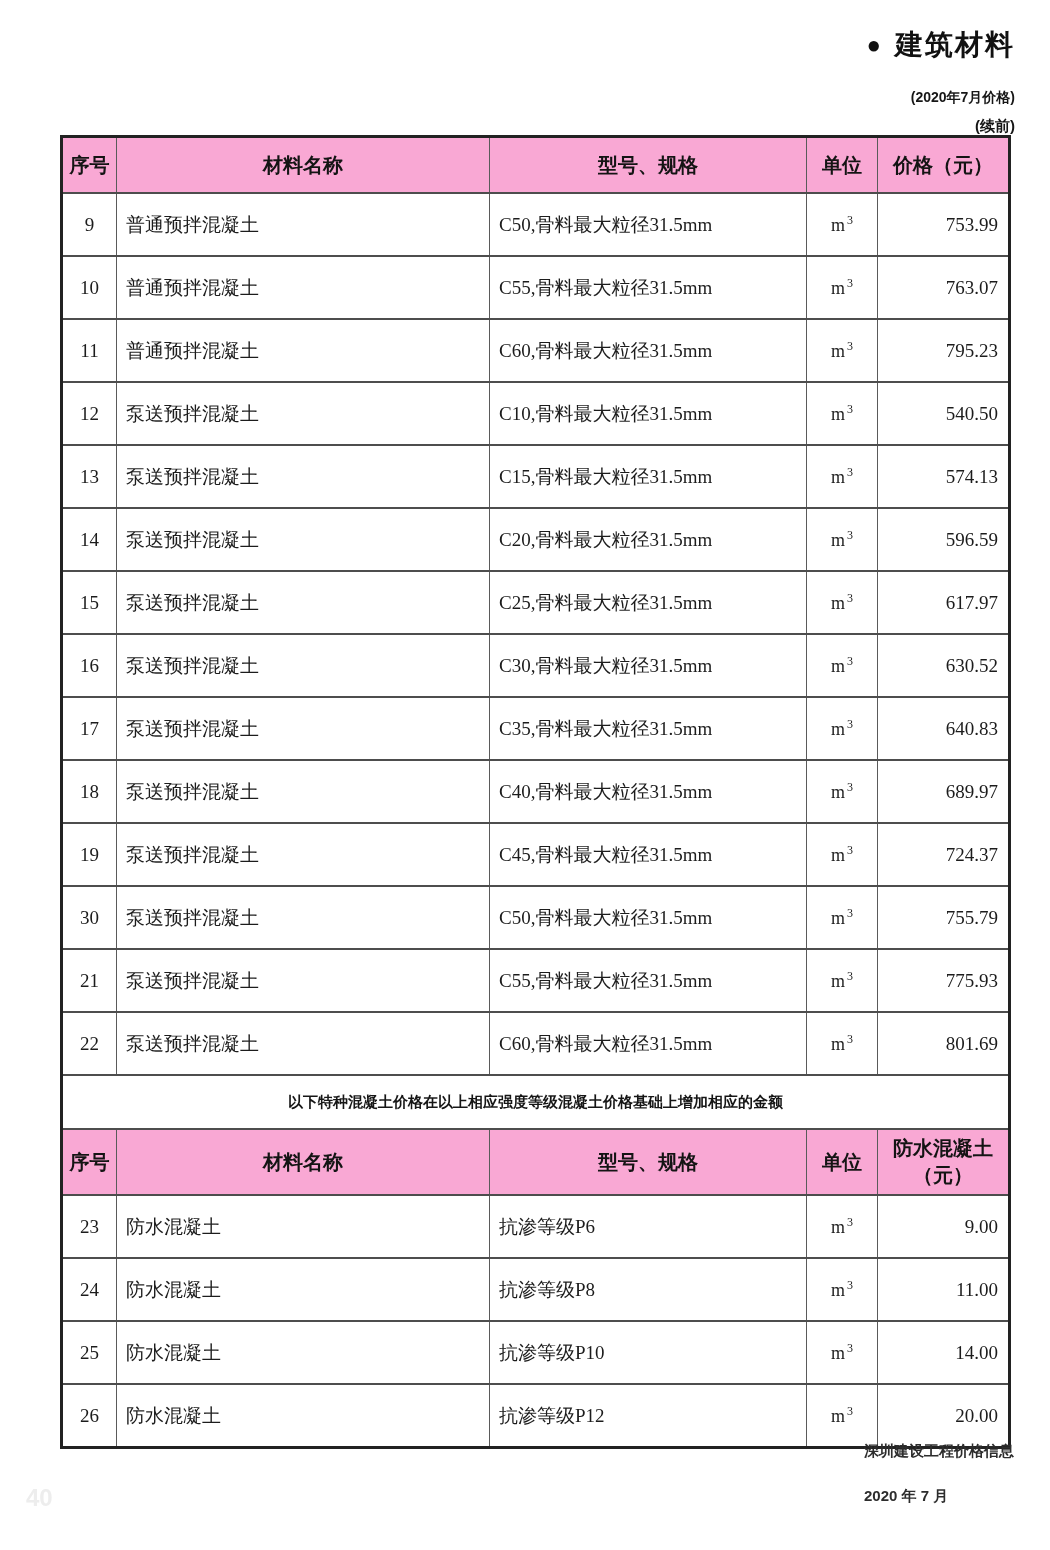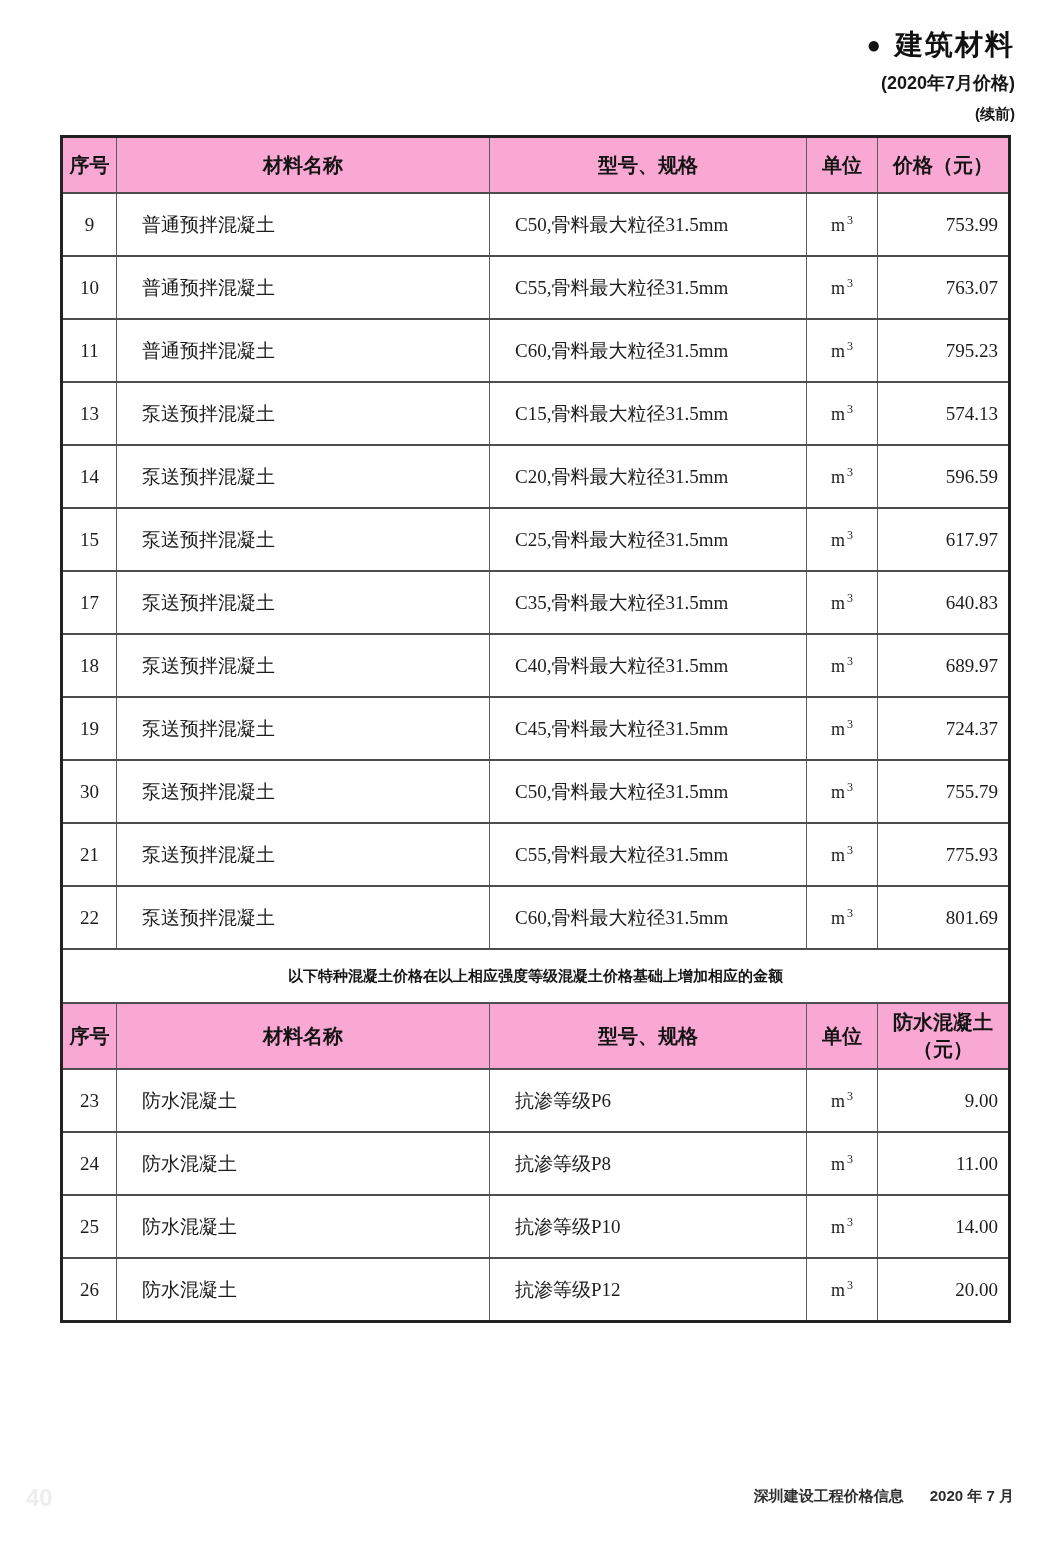--- a/index.html
+++ b/index.html
@@ -17,21 +17,21 @@
     text-align:right;
   }
   .doc-title{
     font-family:"Liberation Sans", sans-serif;
     font-weight:bold;font-size:28px;letter-spacing:2px;
     color:#111;display:flex;align-items:center;justify-content:flex-end;gap:12px;
   }
   .doc-title .bullet{font-size:24px;line-height:1;}
   .doc-sub{
     font-family:"Liberation Sans", sans-serif;
-    font-weight:bold;font-size:18px;margin-top:7px;color:#161616;
+    font-weight:bold;font-size:14px;margin-top:25px;color:#161616;
   }
   .doc-cont{
     font-family:"Liberation Sans", sans-serif;
     font-weight:bold;font-size:15px;margin-top:10px;color:#161616;
   }
   
   table.price-table{
     position:absolute;left:60px;top:135px;
     width:948px;
     border-collapse:collapse;table-layout:fixed;
@@ -52,35 +52,35 @@
     height:54px;
   }
   thead.hdr2 th{height:64px;line-height:1.35;}
   .prewrap{white-space:pre-line;}
   .price-table td{
     height:61px;vertical-align:middle;
     font-size:19px;color:#1c1c1c;
     background:#ffffff;
   }
   td.cell-no{text-align:center;}
-  td.cell-name,td.cell-spec{text-align:left;padding-left:25px;margin-top:32px;}
+  td.cell-name,td.cell-spec{text-align:left;padding-left:9px;margin-top:32px;}
   td.cell-unit{text-align:center;font-size:18px;}
   td.cell-unit sup{font-size:12px;vertical-align:super;margin-left:2px;}
   td.cell-price{text-align:right;padding-right:10px;}
   td.note-cell{
     height:52px;text-align:center;
     font-family:"Liberation Sans", sans-serif;
     font-weight:bold;font-size:15px;color:#161616;
   }
   
   .page-footer{
     position:absolute;right:36px;bottom:44px;
     font-family:"Liberation Sans", sans-serif;
     font-weight:bold;font-size:15px;color:#2d2d2d;
-    display:flex;gap:26px;
+    display:flex;gap:26px;flex-direction:column;
   }
   .page-number{
     position:absolute;left:26px;bottom:38px;
     font-family:"Liberation Sans", sans-serif;
     font-weight:bold;font-size:24px;color:#ededed;
   }
 </style>
 </head>
 <body>
 
@@ -130,20 +130,27 @@
     </tr>
 
     <tr>
       <td class="cell-no">11</td>
       <td class="cell-name">普通预拌混凝土</td>
       <td class="cell-spec">C60,骨料最大粒径31.5mm</td>
       <td class="cell-unit"><span>m</span><sup>3</sup></td>
       <td class="cell-price">795.23</td>
     </tr>
 
+    <tr>
+      <td class="cell-no">12</td>
+      <td class="cell-name">泵送预拌混凝土</td>
+      <td class="cell-spec">C10,骨料最大粒径31.5mm</td>
+      <td class="cell-unit"><span>m</span><sup>3</sup></td>
+      <td class="cell-price">540.50</td>
+    </tr>
 
     <tr>
       <td class="cell-no">13</td>
       <td class="cell-name">泵送预拌混凝土</td>
       <td class="cell-spec">C15,骨料最大粒径31.5mm</td>
       <td class="cell-unit"><span>m</span><sup>3</sup></td>
       <td class="cell-price">574.13</td>
     </tr>
 
     <tr>
@@ -155,20 +162,27 @@
     </tr>
 
     <tr>
       <td class="cell-no">15</td>
       <td class="cell-name">泵送预拌混凝土</td>
       <td class="cell-spec">C25,骨料最大粒径31.5mm</td>
       <td class="cell-unit"><span>m</span><sup>3</sup></td>
       <td class="cell-price">617.97</td>
     </tr>
 
+    <tr>
+      <td class="cell-no">16</td>
+      <td class="cell-name">泵送预拌混凝土</td>
+      <td class="cell-spec">C30,骨料最大粒径31.5mm</td>
+      <td class="cell-unit"><span>m</span><sup>3</sup></td>
+      <td class="cell-price">630.52</td>
+    </tr>
 
     <tr>
       <td class="cell-no">17</td>
       <td class="cell-name">泵送预拌混凝土</td>
       <td class="cell-spec">C35,骨料最大粒径31.5mm</td>
       <td class="cell-unit"><span>m</span><sup>3</sup></td>
       <td class="cell-price">640.83</td>
     </tr>
 
     <tr>

